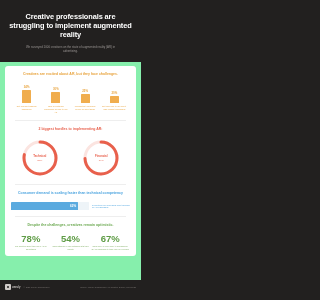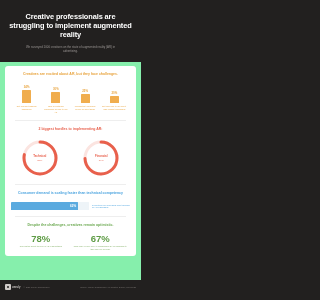--- a/index.html
+++ b/index.html
@@ -205,20 +205,24 @@
     <div class="hr"></div>
 
     <div class="sec-title t-green" style="margin-top:6px">Despite the challenges, creatives remain optimistic.</div>
 
     <div class="stats">
       <div class="stat">
         <div class="stat-num">78%</div>
         <div class="stat-cap">feel positive about the role of AR in advertising</div>
       </div>
       <div class="stat">
+        <div class="stat-num">54%</div>
+        <div class="stat-cap">were satisfied or very satisfied with their results</div>
+      </div>
+      <div class="stat">
         <div class="stat-num">67%</div>
         <div class="stat-cap">were likely or very likely to recommend an AR campaign to their own CX provider</div>
       </div>
     </div>
 
   </div>
 
   <div class="footer">
     <div class="logo">
       <span class="logo-mark">

